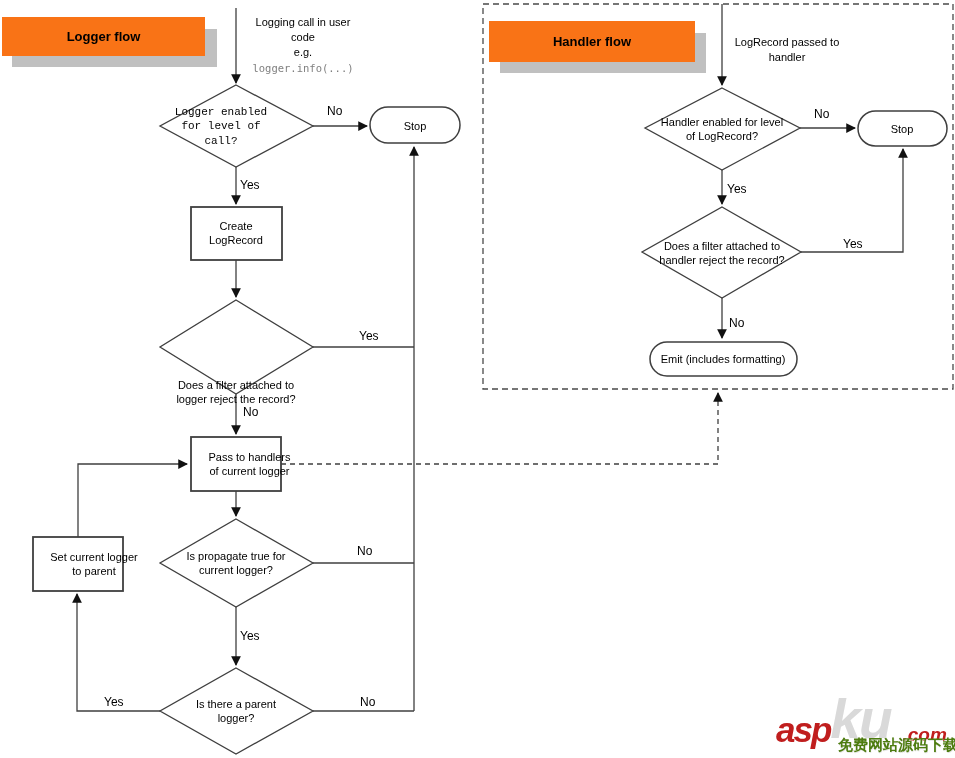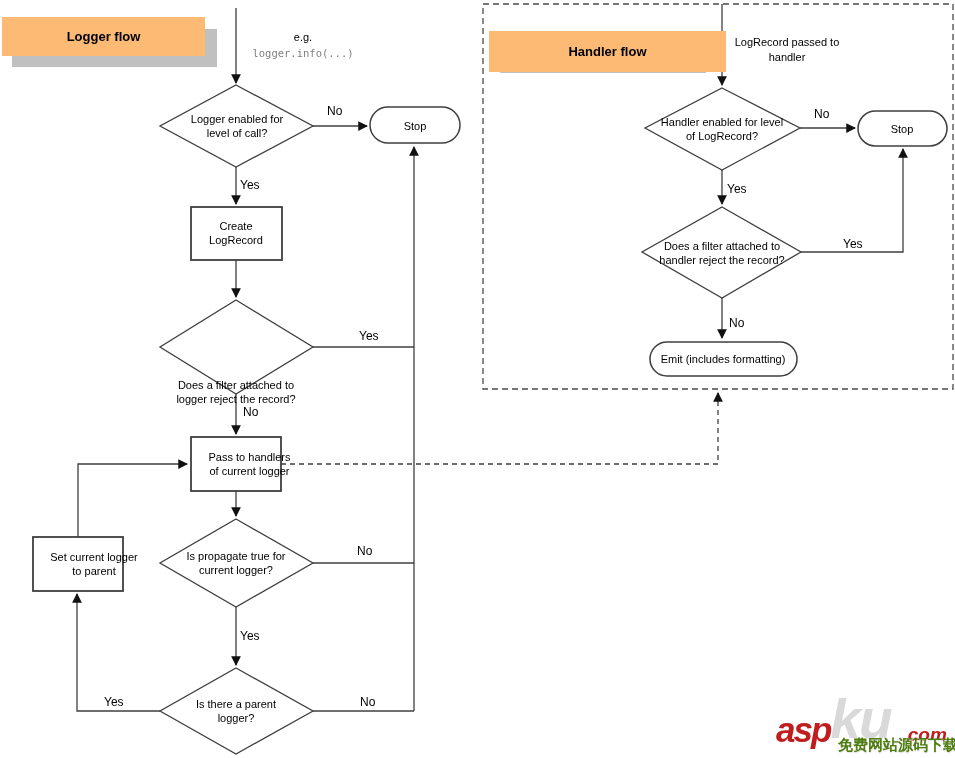--- a/index.html
+++ b/index.html
@@ -3,21 +3,21 @@
 <meta charset="utf-8">
 <style>
   html,body{margin:0;padding:0;background:#fff;}
   #canvas{
     position:relative;width:955px;height:758px;background:#ffffff;overflow:hidden;
     font-family:"Liberation Sans", sans-serif;color:#000;
   }
   svg.wires{position:absolute;left:0;top:0;width:955px;height:758px;}
   .sticky-shadow{position:absolute;background:#c0c0c0;}
   .sticky{
-    position:absolute;background:#fdba74;display:flex;align-items:center;justify-content:center;
+    position:absolute;background:#f97316;display:flex;align-items:center;justify-content:center;
     font-weight:bold;font-size:13px;
   }
   .node-label{
     position:absolute;transform:translate(-50%,-50%);text-align:center;
     font-size:11px;line-height:1.3;
   }
   .edge-label{position:absolute;font-size:12px;}
   .start-block{
     position:absolute;transform:translate(-50%,-50%);text-align:center;
     font-size:11px;line-height:1.35;
@@ -89,30 +89,31 @@
       <rect x="650" y="342" width="147" height="34" rx="17" ry="17" fill="#fff" stroke-width="1.5"></rect>
     </g>
   </svg>
 
   <div class="sticky-shadow" style="left:12px;top:29px;width:205px;height:38px;"></div>
   <div class="sticky" style="left:2px;top:17px;width:203px;height:39px;">
     <span>Logger flow</span>
   </div>
 
   <div class="sticky-shadow" style="left:500px;top:33px;width:206px;height:40px;"></div>
-  <div class="sticky" style="left:489px;top:31px;width:237px;height:41px;">
+  <div class="sticky" style="left:489px;top:21px;width:206px;height:41px;">
     <span>Handler flow</span>
   </div>
 
   <div class="start-block" style="left:303px;top:45px;width:114px;">
+    <div>Logging call in user code</div>
     <div>e.g.</div>
     <div class="code-line">logger.info(...)</div>
   </div>
 
-  <div class="node-label" style="left:237px;top:126px;width:118px;">Logger enabled for level of call?</div>
+  <div class="node-label" style="left:221px;top:126px;width:118px;font-family:Liberation Mono, monospace;">Logger enabled for level of call?</div>
   <div class="node-label nowrap" style="left:415px;top:126px;">Stop</div>
   <div class="node-label" style="left:236px;top:233px;width:80px;">Create LogRecord</div>
   <div class="node-label" style="left:236px;top:347px;width:126px;margin-top:45px;">Does a filter attached to logger reject the record?</div>
   <div class="node-label" style="left:236px;top:464px;width:86px;padding-left:27px;">Pass to handlers of current logger</div>
   <div class="node-label" style="left:236px;top:711px;width:110px;">Is there a parent logger?</div>
   <div class="node-label" style="left:236px;top:563px;width:126px;">Is propagate true for current logger?</div>
   <div class="node-label" style="left:94px;top:564px;width:96px;">Set current logger to parent</div>
 
   <div class="edge-label" style="left:327px;top:104px;">No</div>
   <div class="edge-label" style="left:240px;top:178px;">Yes</div>

